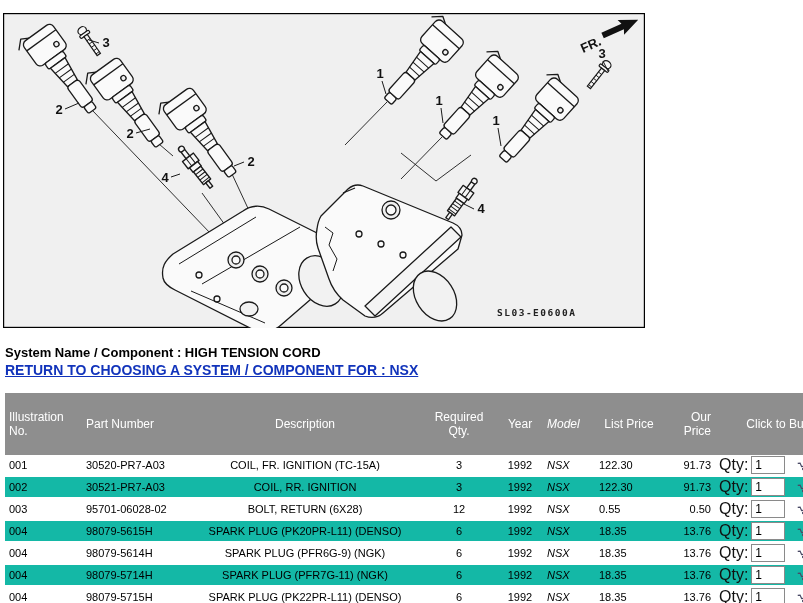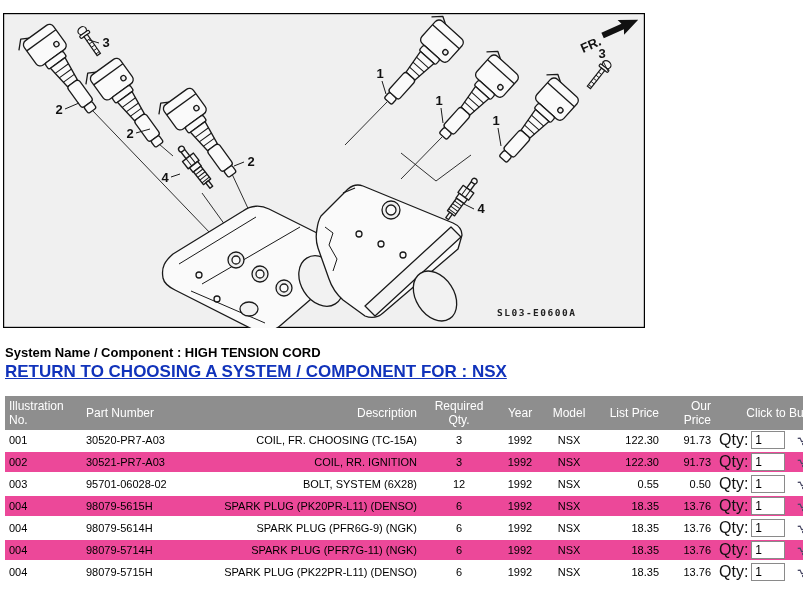--- a/index.html
+++ b/index.html
@@ -1,34 +1,34 @@
 <!DOCTYPE html>
 <html><head>
 <meta charset="utf-8">
 <style>
   html,body{margin:0;padding:0;background:#fff;width:803px;height:603px;overflow:hidden;
     font-family:"Liberation Sans", sans-serif;}
   .diagram-wrap{margin:13px 0 0 3px;width:642px;height:315px;}
   .sys-heading{margin:17px 0 1px 5px;font-size:13px;font-weight:bold;color:#000;
     }
-  .return-link{display:inline-block;margin:1px 0 0 5px;font-size:17px;font-weight:bold;
+  .return-link{display:inline-block;margin:1px 0 0 5px;font-size:14px;font-weight:bold;
     color:#1133bb;text-decoration:underline;cursor:pointer;}
   table.parts{border-collapse:collapse;margin:14px 0 0 5px;width:788px;table-layout:fixed;}
   table.parts thead th{background:#8e8e8e;color:#fff;font-size:12px;font-weight:normal;
-    height:24px;padding:3px 4px;vertical-align:middle;}
+    height:24px;padding:17px 4px;vertical-align:middle;}
   table.parts td{font-size:11px;color:#000;height:20px;padding:0 4px;
     border-bottom:2px solid #fff;vertical-align:middle;background:#fff;white-space:nowrap;}
-  table.parts tr.alt td{background:#ec4899;}
+  table.parts tr.alt td{background:#14b8a6;}
   .c-ill{width:69px;text-align:left;}
   .c-part{width:99px;text-align:left;}
-  .c-desc{width:224px;text-align:right;}
+  .c-desc{width:224px;text-align:center;}
   .c-req{width:68px;text-align:center;}
   .c-year{width:38px;text-align:center;}
-  .c-model{width:44px;text-align:center;}
-  .c-list{width:60px;text-align:right;padding-right:10px;}
+  .c-model{width:44px;text-align:left;font-style:italic;}
+  .c-list{width:60px;padding-right:10px;}
   .c-our{width:44px;text-align:right;padding-right:2px;}
   .c-buy{width:118px;text-align:left;}
   td.c-ill{padding-left:6px;}
   .buy-inner{display:flex;align-items:center;gap:3px;}
   .qtylbl{font-size:16px;color:#111;}
   .qtyinput{width:29px;height:16px;border:1px solid #8a8a8a;font-family:"Liberation Sans",sans-serif;
     font-size:12px;padding:0 0 0 3px;margin:0;}
   .cart{display:inline-flex;margin-left:9px;cursor:pointer;}
   svg text.callout{font-family:"Liberation Sans",sans-serif;font-size:13px;font-weight:bold;fill:#111;}
   svg text.fr{font-family:"Liberation Sans",sans-serif;font-size:13px;font-weight:bold;fill:#111;}
@@ -176,21 +176,21 @@
       <th class="c-model">Model</th>
       <th class="c-list">List Price</th>
       <th class="c-our">Our Price</th>
       <th class="c-buy" style="text-align:center">Click to Buy</th>
     </tr>
   </thead>
   <tbody>
       <tr>
     <td class="c-ill">001</td>
     <td class="c-part">30520-PR7-A03</td>
-    <td class="c-desc">COIL, FR. CHOOSING (TC-15A)</td>
+    <td class="c-desc">COIL, FR. IGNITION (TC-15A)</td>
     <td class="c-req">3</td>
     <td class="c-year">1992</td>
     <td class="c-model">NSX</td>
     <td class="c-list">122.30</td>
     <td class="c-our">91.73</td>
     <td class="c-buy">
       <span class="buy-inner">
         <span class="qtylbl">Qty:</span>
         <input class="qtyinput" type="text" value="1" style="">
         <span class="cart">
@@ -224,21 +224,21 @@
             <circle cx="10" cy="9.8" r="1.2" fill="#4a4a66"></circle>
           </svg>
         </span>
 
       </span>
     </td>
   </tr>
       <tr>
     <td class="c-ill">003</td>
     <td class="c-part">95701-06028-02</td>
-    <td class="c-desc">BOLT, SYSTEM (6X28)</td>
+    <td class="c-desc">BOLT, RETURN (6X28)</td>
     <td class="c-req">12</td>
     <td class="c-year">1992</td>
     <td class="c-model">NSX</td>
     <td class="c-list">0.55</td>
     <td class="c-our">0.50</td>
     <td class="c-buy">
       <span class="buy-inner">
         <span class="qtylbl">Qty:</span>
         <input class="qtyinput" type="text" value="1" style="">
         <span class="cart">

